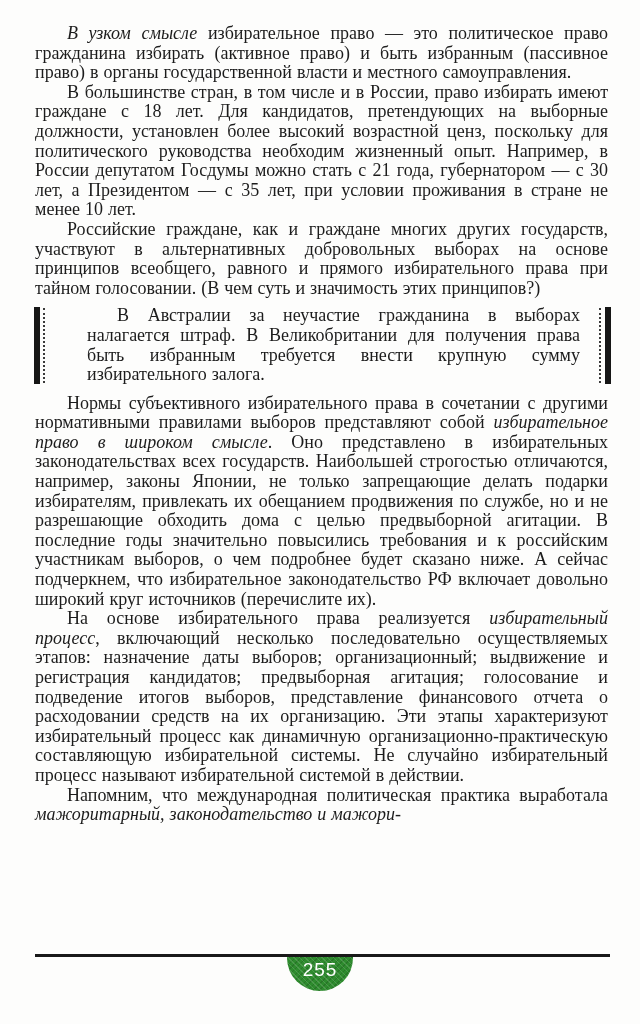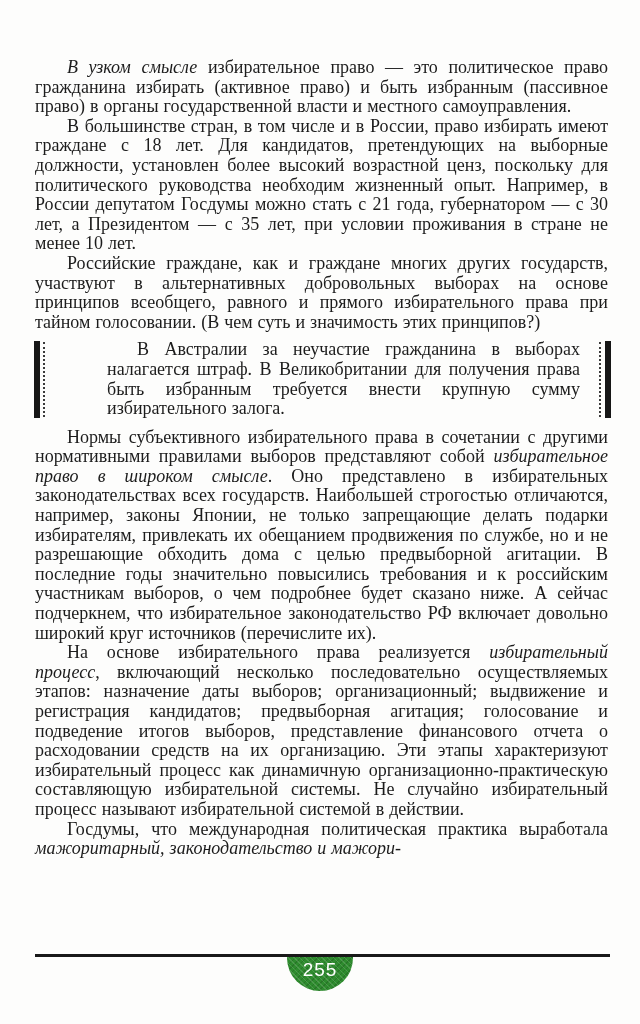--- a/index.html
+++ b/index.html
@@ -14,34 +14,34 @@
     overflow: hidden;
     font-family: "Liberation Serif", "DejaVu Serif", serif;
     color: #1c1c1c;
   }
   .page {
     position: absolute;
     inset: 0;
     padding: 24px 32px 0 35px;
     box-sizing: border-box;
   }
-  .text-content { width: 100%; margin-top: 34px; }
+  .text-content { width: 100%; }
   .para {
     font-size: 18px;
     line-height: 19.6px;
     text-align: justify;
     text-indent: 32px;
     word-spacing: 0.5px;
     margin: 0;
   }
   .para i { font-style: italic; }
   .quote {
     position: relative;
     margin: 8px 0 9px 0;
-    padding: 0 28px 0 72px;
+    padding: 0 28px 0 52px;
     box-sizing: border-box;
     text-indent: 30px;
   }
   .vbar {
     position: absolute;
     top: 1px;
     bottom: 1px;
     width: 6px;
     background: #161616;
   }
@@ -103,21 +103,21 @@
 <body>
 
 <div class="page">
   <div class="text-content">
       <div class="para"><i>В узком смысле</i><span> избирательное право — это политическое право гражданина избирать (активное право) и быть избранным (пассивное право) в органы государственной власти и местного самоуправления.</span></div>
       <div class="para"><span>В большинстве стран, в том числе и в России, право избирать имеют граждане с 18 лет. Для кандидатов, претендующих на выборные должности, установлен более высокий возрастной ценз, поскольку для политического руководства необходим жизненный опыт. Например, в России депутатом Госдумы можно стать с 21 года, губернатором — с 30 лет, а Президентом — с 35 лет, при условии проживания в стране не менее 10 лет.</span></div>
       <div class="para"><span>Российские граждане, как и граждане многих других государств, участвуют в альтернативных добровольных выборах на основе принципов всеобщего, равного и прямого избирательного права при тайном голосовании. (В чем суть и значимость этих принципов?)</span></div>
       <div class="para quote"><span class="vbar left"></span><span>В Австралии за неучастие гражданина в выборах налагается штраф. В Великобритании для получения права быть избранным требуется внести крупную сумму избирательного залога.</span><span class="vbar right"></span></div>
       <div class="para"><span>Нормы субъективного избирательного права в сочетании с другими нормативными правилами выборов представляют собой </span><i>избирательное право в широком смысле</i><span>. Оно представлено в избирательных законодательствах всех государств. Наибольшей строгостью отличаются, например, законы Японии, не только запрещающие делать подарки избирателям, привлекать их обещанием продвижения по службе, но и не разрешающие обходить дома с целью предвыборной агитации. В последние годы значительно повысились требования и к российским участникам выборов, о чем подробнее будет сказано ниже. А сейчас подчеркнем, что избирательное законодательство РФ включает довольно широкий круг источников (перечислите их).</span></div>
       <div class="para"><span>На основе избирательного права реализуется </span><i>избирательный процесс</i><span>, включающий несколько последовательно осуществляемых этапов: назначение даты выборов; организационный; выдвижение и регистрация кандидатов; предвыборная агитация; голосование и подведение итогов выборов, представление финансового отчета о расходовании средств на их организацию. Эти этапы характеризуют избирательный процесс как динамичную организационно-практическую составляющую избирательной системы. Не случайно избирательный процесс называют избирательной системой в действии.</span></div>
-      <div class="para"><span>Госдумы, что международная политическая практика выработала </span><i>мажоритарный, законодательство и мажори-</i></div>
+      <div class="para"><span>Напомним, что международная политическая практика выработала </span><i>мажоритарный, законодательство и мажори-</i></div>
     </div>
 
   <div class="footer-rule" style="background-color: rgb(25, 25, 25);"></div>
 
   <div class="page-badge" style="background-color: rgb(46, 139, 46);">
     <span>255</span>
   </div>
 </div>
 
 </body></html>

